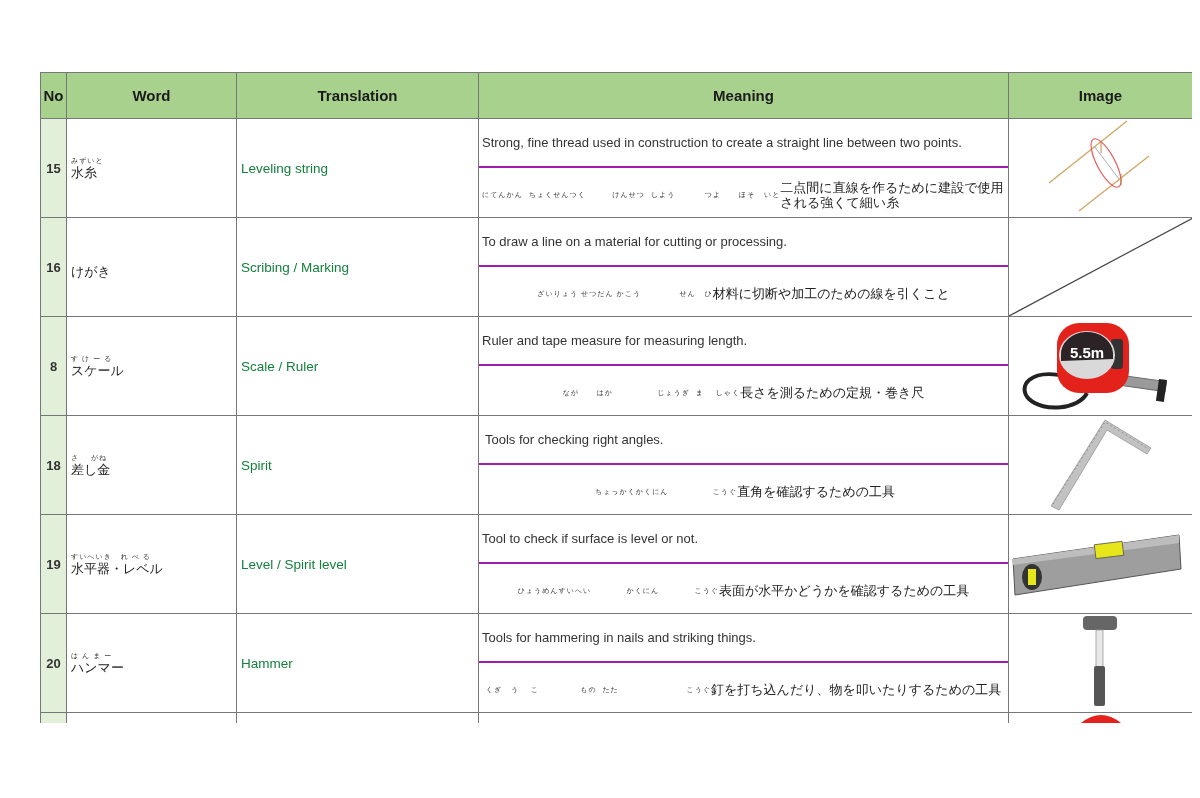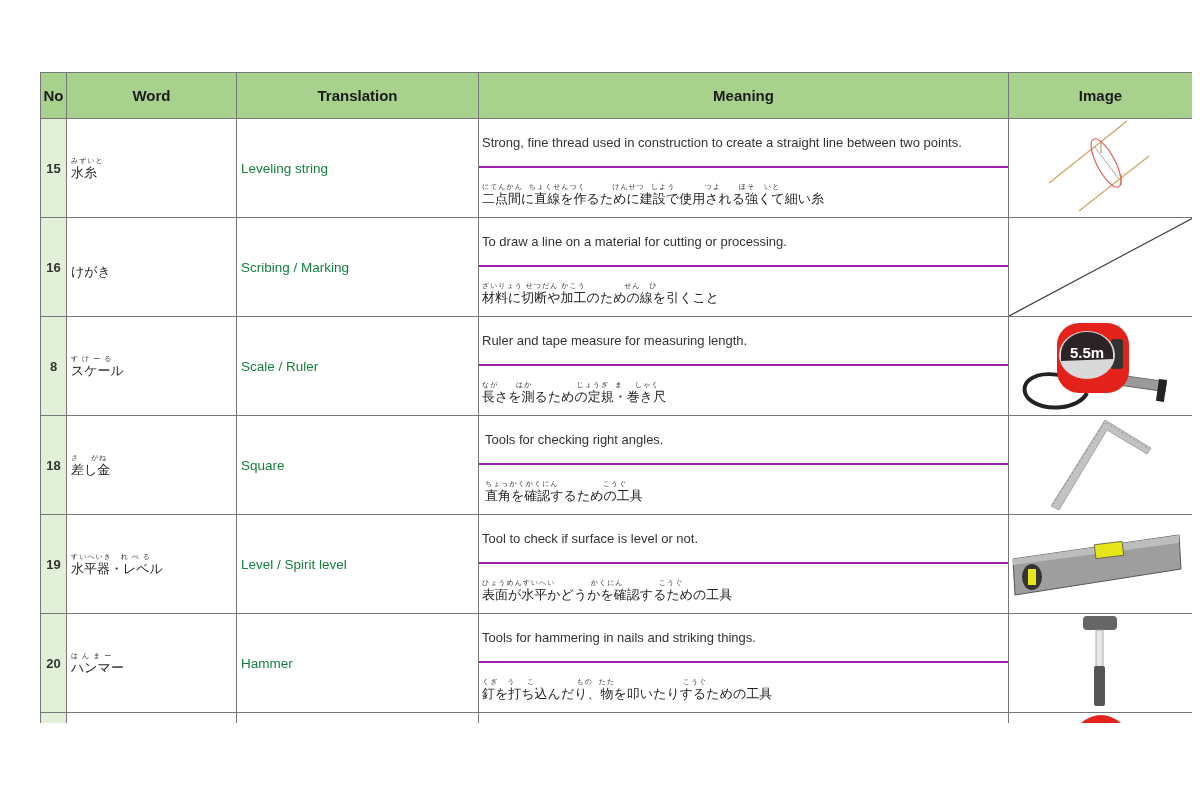--- a/index.html
+++ b/index.html
@@ -8,21 +8,21 @@
   table { border-collapse:collapse; table-layout:fixed; width:1152px; }
   th, td { border:1.5px solid #777; padding:0; vertical-align:middle; }
   th { background:#a9d18e; height:45px; font-weight:bold; font-size:15px; color:#1b1b1b; text-align:center; }
   td.no { background:#e2efd9; text-align:center; font-size:13px; font-weight:bold; color:#333; }
   td.word { padding-left:4px;margin-left:44px; }
   .ruby-line { font-size:7px; line-height:8px; color:#333; letter-spacing:1px; white-space:pre; height:8px; }
   .word-main { font-size:13px; line-height:15px; color:#222; }
   td.trans { padding-left:4px; font-size:13.5px; color:#15803d; }
   td.meaning { padding:0; }
   .m-en { height:49px; border-bottom:2px solid #a21caf; display:flex; align-items:center; padding:0 3px; font-size:13px; line-height:22px; color:#333; box-sizing:border-box; }
-  .m-jp { height:49px; display:flex; flex-direction:column; justify-content:center; padding:4px 3px 0 3px; box-sizing:border-box; }
+  .m-jp { height:49px; display:flex; justify-content:center; padding:4px 3px 0 3px; box-sizing:border-box;align-items:center; }
   .m-jp .ruby-line { font-size:7px; }
   .m-jp .jp { font-size:13px; line-height:15px; color:#222; }
   td.img { position:relative; }
   tr.row td { height:98px; }
   svg { display:block; }
 </style>
 </head>
 <body>
 
 <div class="table-wrap">
@@ -119,21 +119,21 @@
         </svg>
       </td>
     </tr>
 
     <tr class="row">
       <td class="no">18</td>
       <td class="word">
         <div class="ruby-line">さ    がね</div>
         <div class="word-main">差し金</div>
       </td>
-      <td class="trans">Square</td>
+      <td class="trans">Spirit</td>
       <td class="meaning">
         <div class="m-en" style="padding-left:6px">Tools for checking right angles.</div>
         <div class="m-jp" style="padding-left:6px">
           <div class="ruby-line">ちょっかくかくにん               こうぐ</div>
           <div class="jp">直角を確認するための工具</div>
         </div>
       </td>
       <td class="img">
         <svg width="184" height="98" viewBox="0 0 184 98">
           <polygon points="42,90 96,4 142,32 138,38 98,14 50,94" fill="#c2c2c2" stroke="#999" stroke-width="0.8"></polygon>

